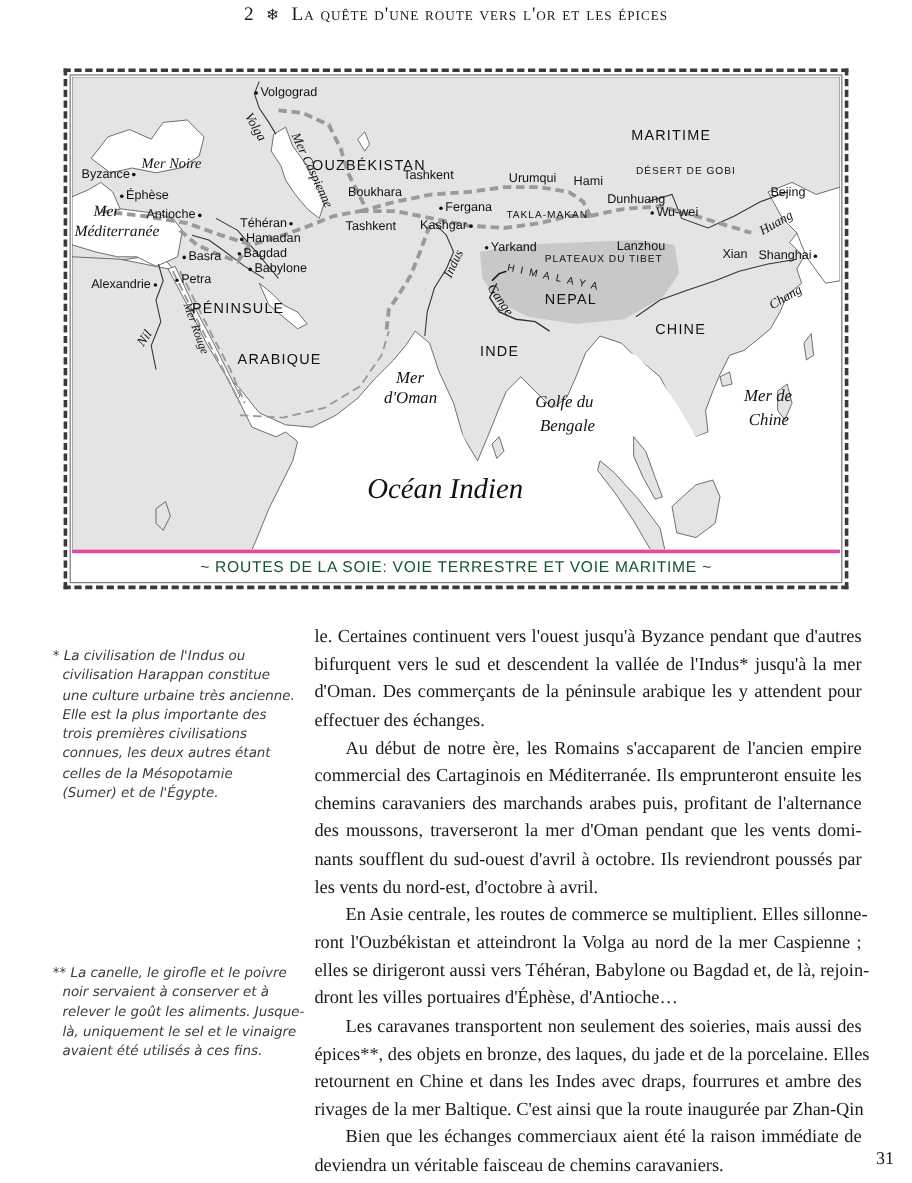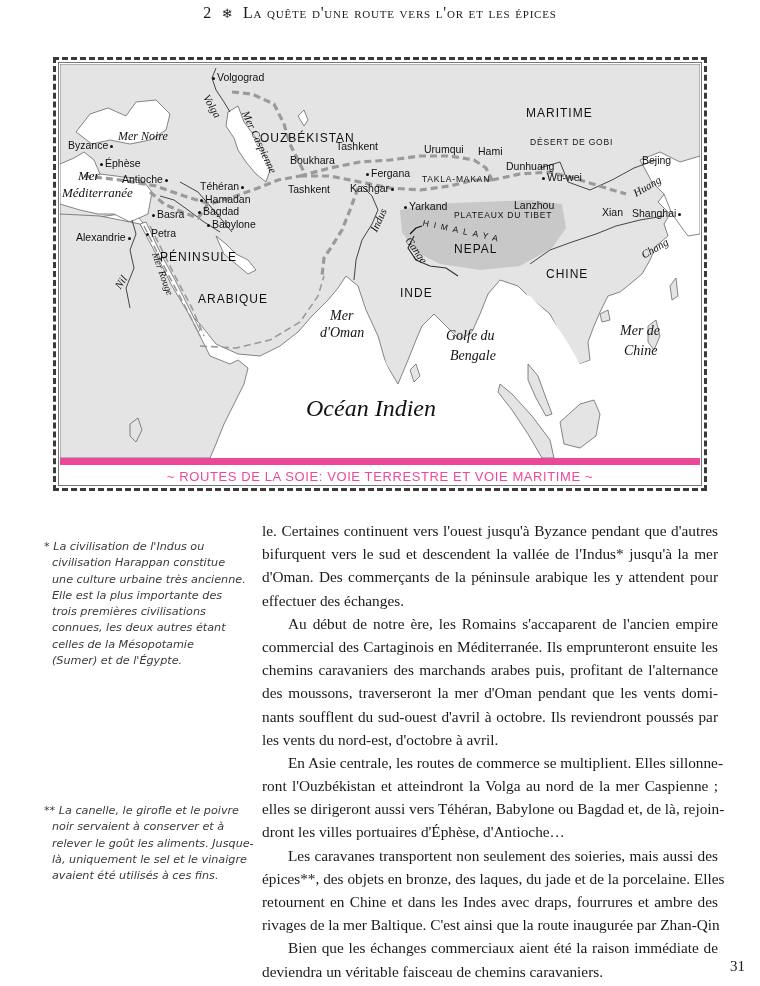--- a/index.html
+++ b/index.html
@@ -8,21 +8,21 @@
   .running-head { position:absolute; left:0; right:0; top:4px; text-align:center; font-family:"Liberation Serif", serif; font-size:15px; letter-spacing:0.3px; }
   .running-head .num { font-size:16px; margin-right:6px; }
   .running-head .orn { font-size:13px; margin-right:6px; }
   .running-head .title { font-variant:small-caps; font-size:16px; letter-spacing:0.8px; }
 
   .map-frame { position:absolute; left:53px; top:57px; width:654px; height:434px; background:#ffffff; }
   .map-frame .outer { position:absolute; inset:0; border:3px dashed #3a3a3a; box-sizing:border-box; }
   .map-frame .inner { position:absolute; left:5px; top:5px; right:5px; bottom:5px; border:1px solid #777; box-sizing:border-box; }
   .map-canvas { position:absolute; left:7px; top:7px; width:640px; height:394px; background:#ffffff; overflow:hidden; }
   .map-canvas svg { position:absolute; left:0; top:0; }
-  .caption-bar { position:absolute; left:7px; right:7px; top:401px; bottom:7px; border-top:7px solid #ec4899; background:#ffffff; text-align:center; font-family:"Liberation Sans", sans-serif; font-size:13px; letter-spacing:0.6px; line-height:24px; color:#ec4899; }
+  .caption-bar { position:absolute; left:7px; right:7px; top:401px; bottom:7px; border-top:3px solid #ec4899; background:#ffffff; text-align:center; font-family:"Liberation Sans", sans-serif; font-size:13px; letter-spacing:0.6px; line-height:24px; color:#14532d; }
 
   .lbl { position:absolute; white-space:nowrap; font-family:"Liberation Sans", sans-serif; font-size:10.5px; color:#111; }
   .lbl.country { font-size:12px; letter-spacing:1px; }
   .lbl.small-caps { font-size:8.5px; letter-spacing:0.8px; }
   .lbl.sea { font-family:"Liberation Serif", serif; font-style:italic; font-size:14px; line-height:16px; text-align:center; }
   .lbl.sea.big { font-size:24px; }
   .lbl.river { font-family:"Liberation Serif", serif; font-style:italic; font-size:11px; }
   .lbl.range { font-size:8.5px; letter-spacing:5px; }
   .dot { display:inline-block; width:3px; height:3px; background:#111; border-radius:50%; vertical-align:middle; margin:0 2px; }
 

